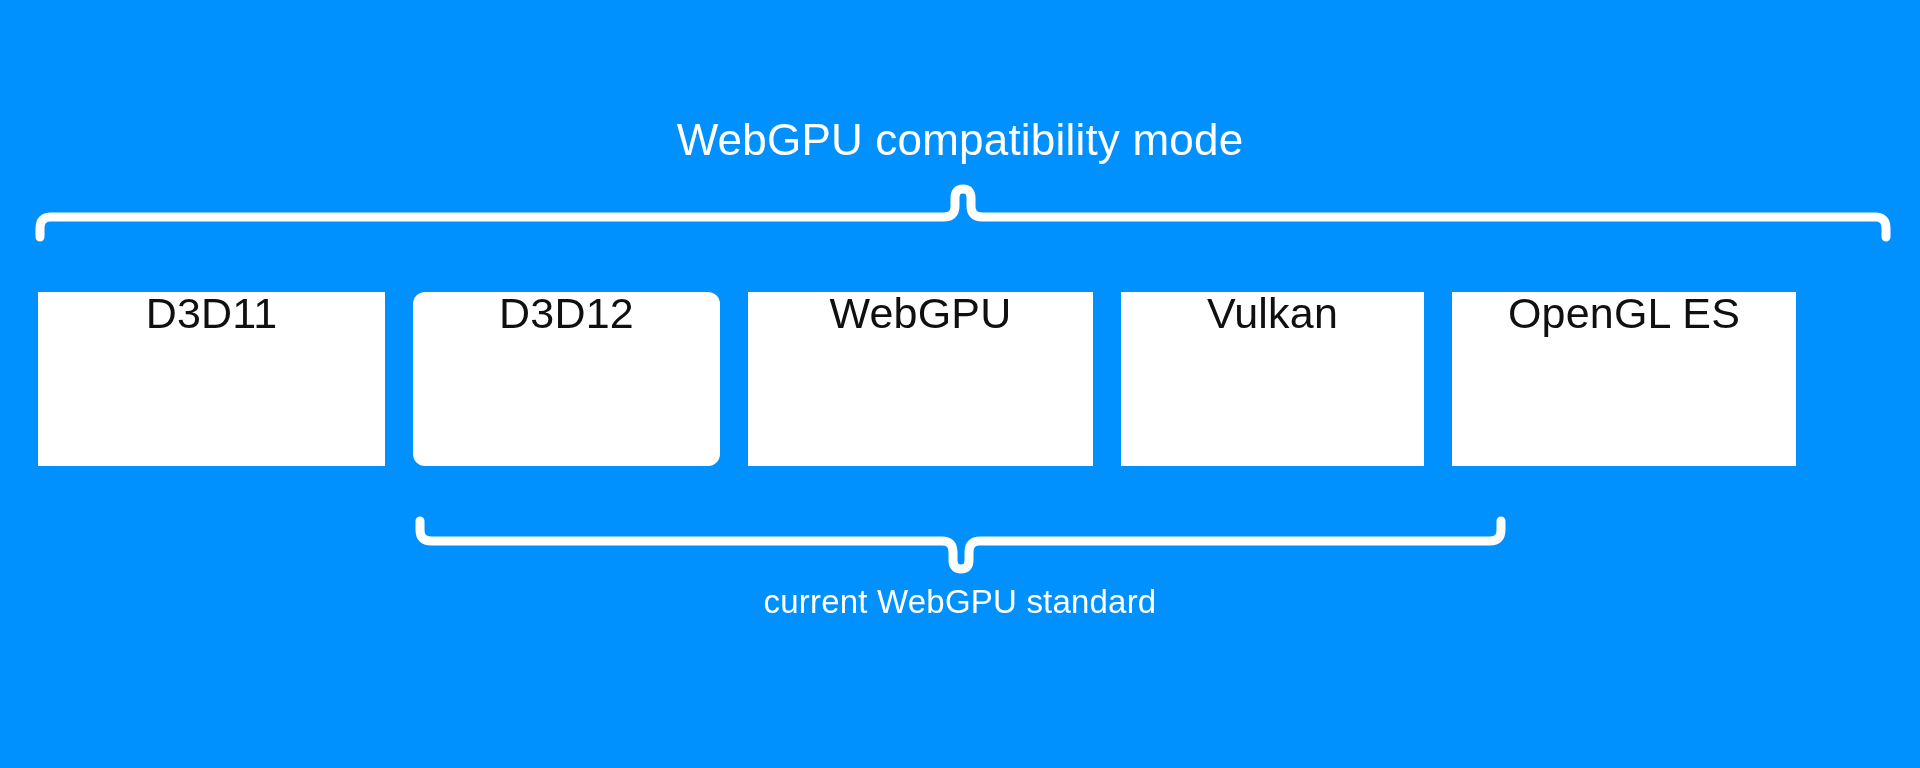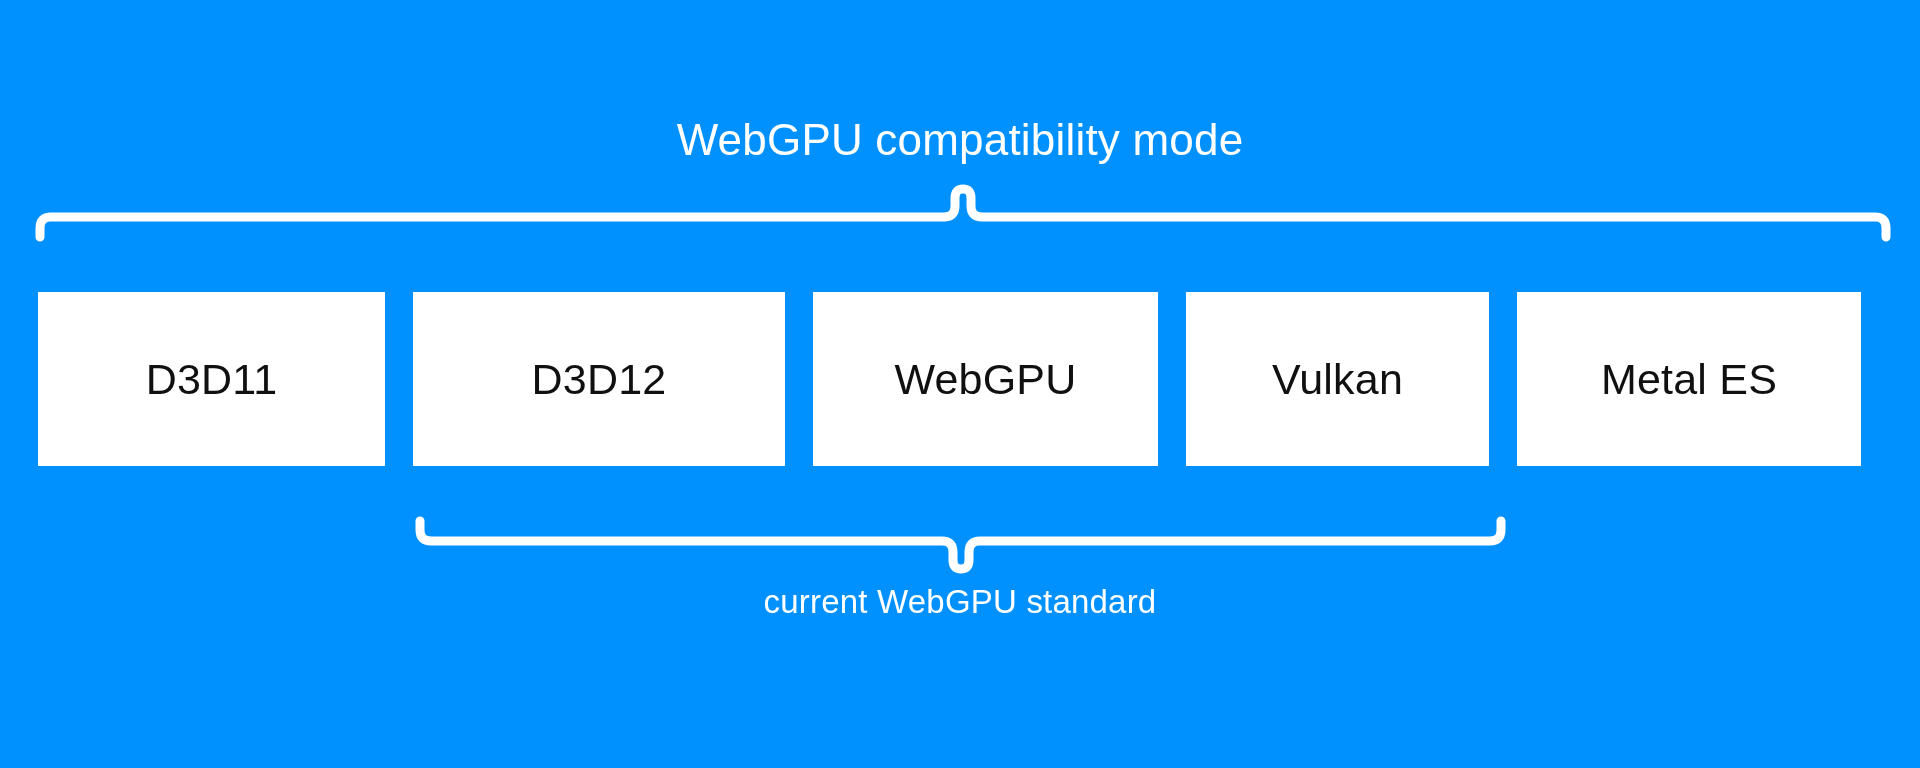--- a/index.html
+++ b/index.html
@@ -75,21 +75,20 @@
     width: 1842px;
     height: 174px;
     display: flex;
     flex-direction: row;
     align-items: stretch;
     gap: 28px;
   }
   .api-box {
     background: #ffffff;
     display: flex;
-    align-items: center;
     justify-content: center;
     height: 174px;
     box-sizing: border-box;
   }
   .api-box-label {
     color: #101010;
     font-size: 43px;
     font-weight: 400;
     letter-spacing: 0.2px;
     line-height: 1;
@@ -106,34 +105,34 @@
   <svg class="brace-svg" id="top-brace" viewBox="0 0 1865 70" preserveAspectRatio="none">
     <path class="brace-path" d="M 10,57 L 10,48 Q 10,37 21,37 L 914,37 Q 925,37 925,26 L 925,18 Q 925,9 933,9 Q 941,9 941,18 L 941,26 Q 941,37 952,37 L 1845,37 Q 1856,37 1856,48 L 1856,57"></path>
   </svg>
 
   <div id="api-box-row">
 
     <div class="api-box" style="width:347px;">
       <span class="api-box-label">D3D11</span>
     </div>
 
-    <div class="api-box" style="width:372px;">
+    <div class="api-box" style="width:307px;border-radius:12px;">
       <span class="api-box-label">D3D12</span>
     </div>
 
     <div class="api-box" style="width:345px;">
       <span class="api-box-label">WebGPU</span>
     </div>
 
     <div class="api-box" style="width:303px;">
       <span class="api-box-label">Vulkan</span>
     </div>
 
     <div class="api-box" style="width:344px;">
-      <span class="api-box-label">Metal ES</span>
+      <span class="api-box-label">OpenGL ES</span>
     </div>
 
   </div>
 
   <svg class="brace-svg" id="bottom-brace" viewBox="0 0 1100 70" preserveAspectRatio="none">
     <path class="brace-path" d="M 10,13 L 10,22 Q 10,33 21,33 L 532,33 Q 543,33 543,44 L 543,52 Q 543,61 551,61 Q 559,61 559,52 L 559,44 Q 559,33 570,33 L 1080,33 Q 1091,33 1091,22 L 1091,13"></path>
   </svg>
 
   <div class="brace-label" id="bottom-brace-label">current WebGPU standard</div>
 

